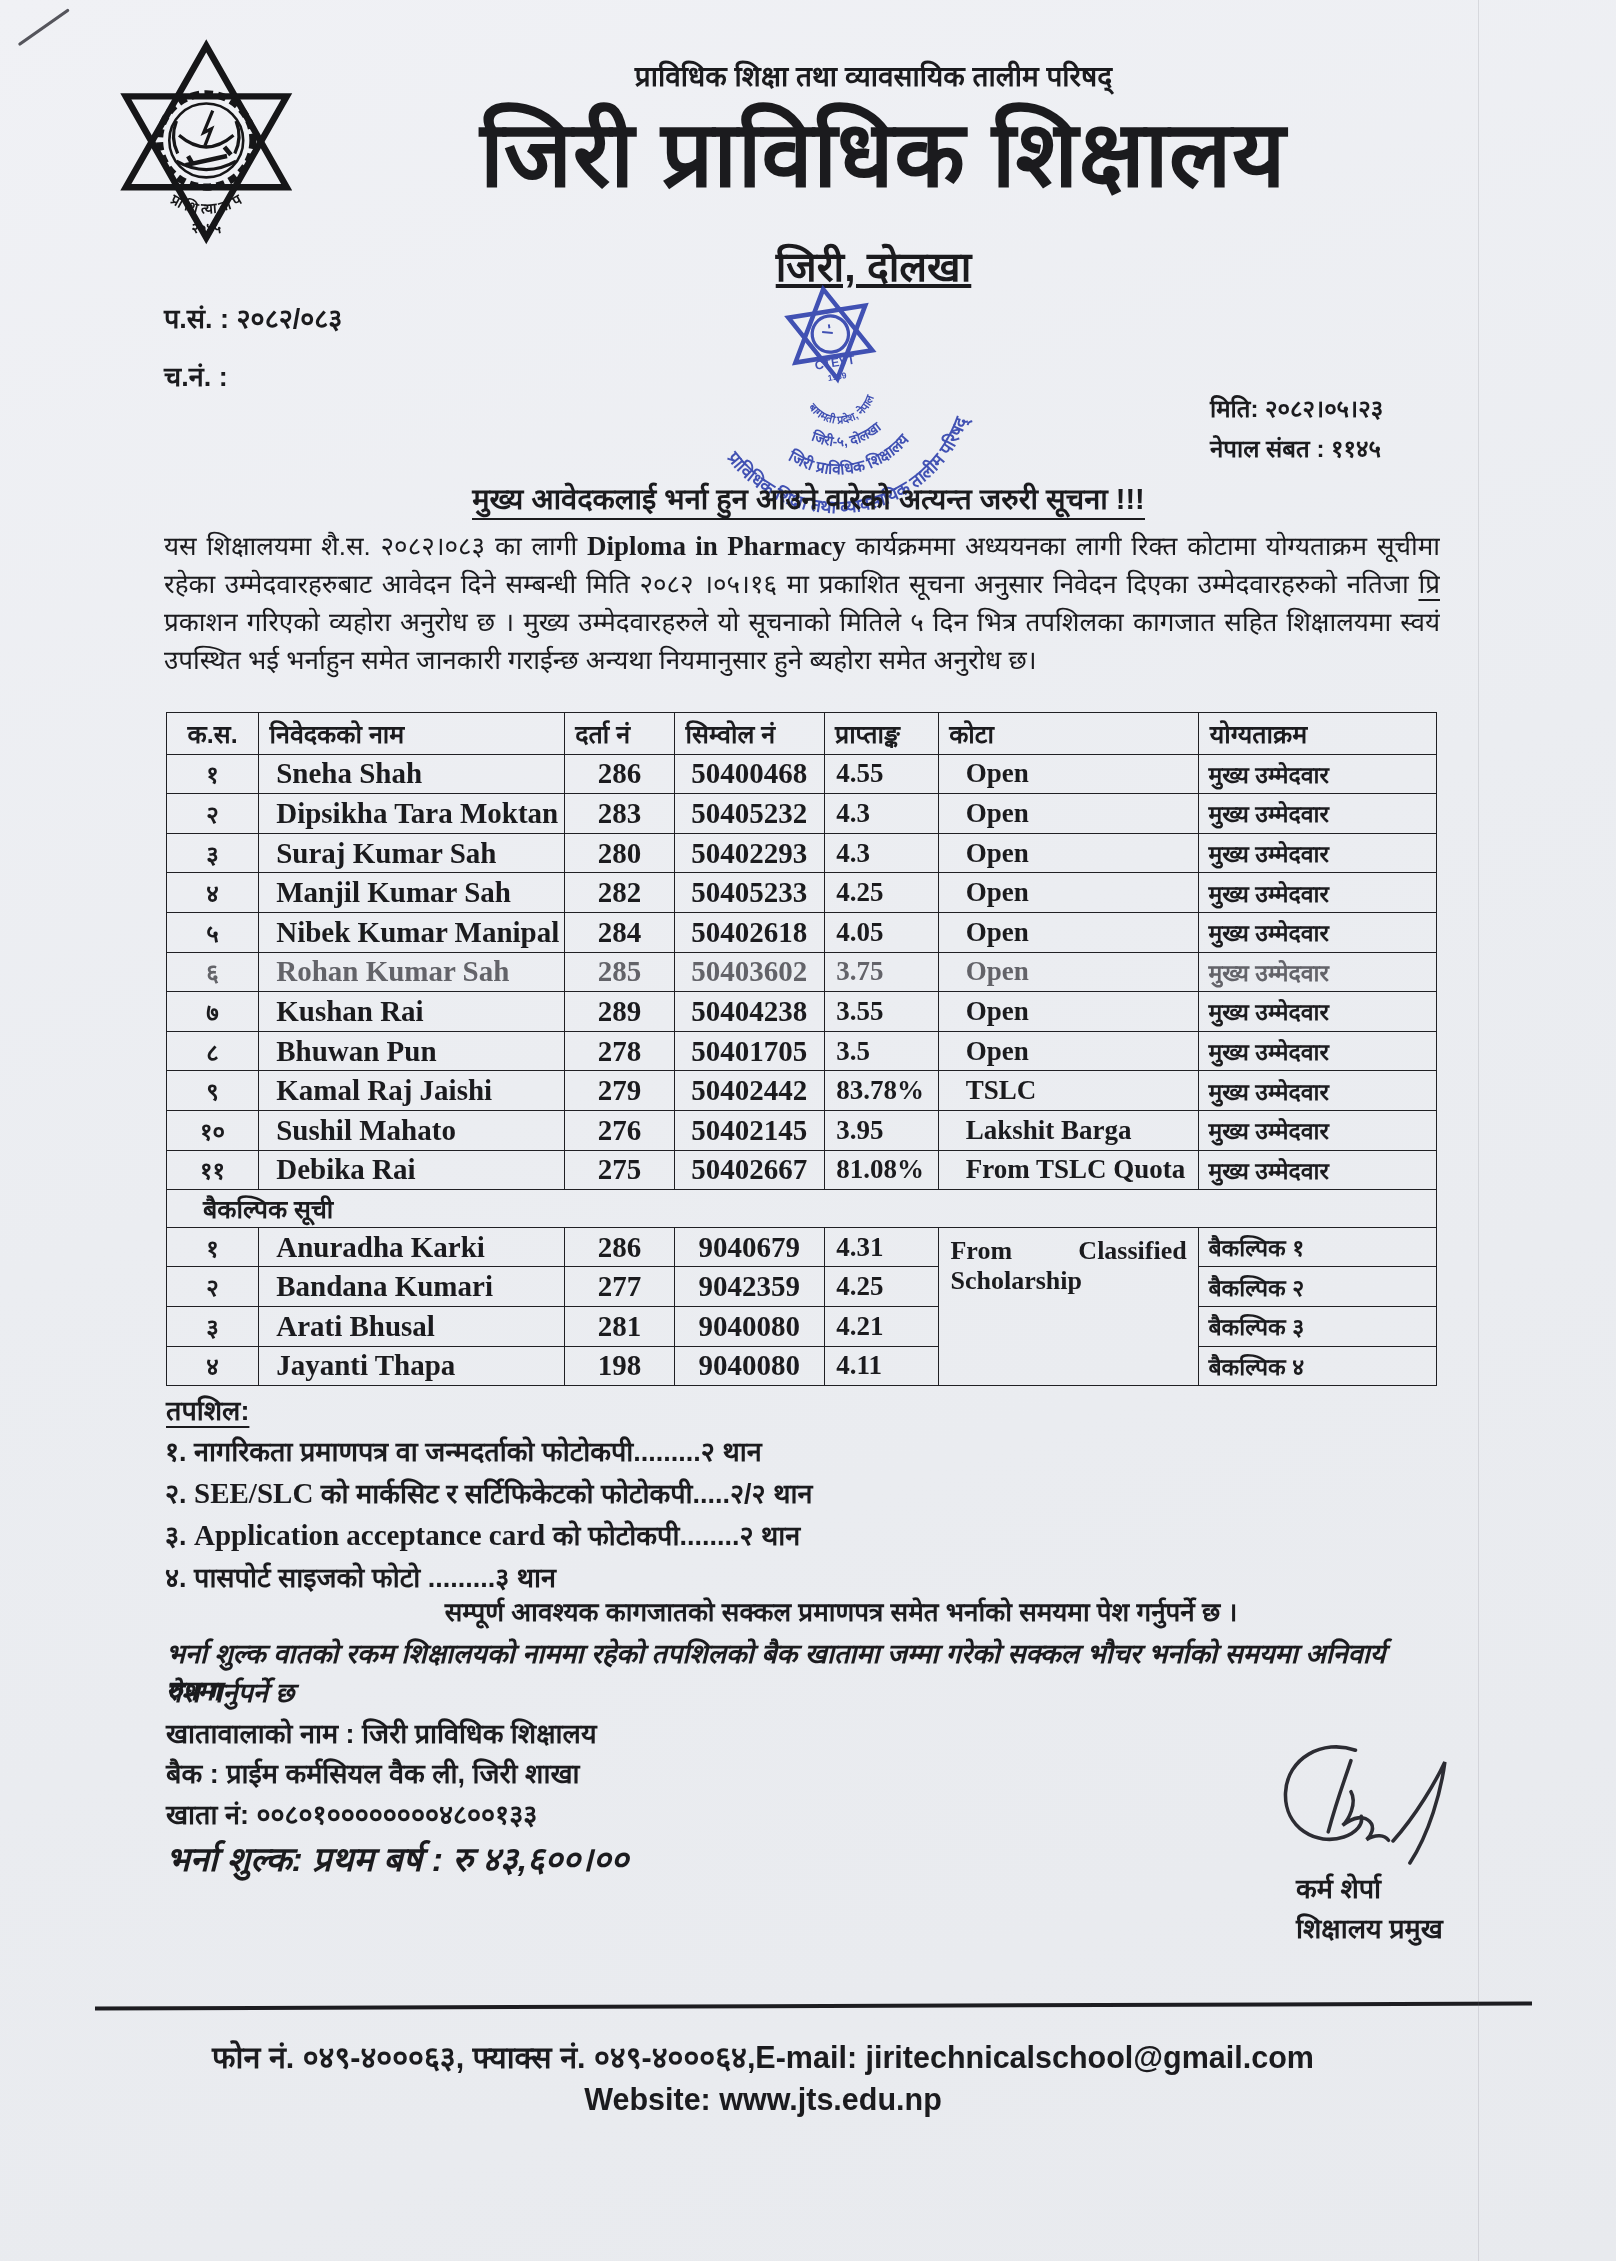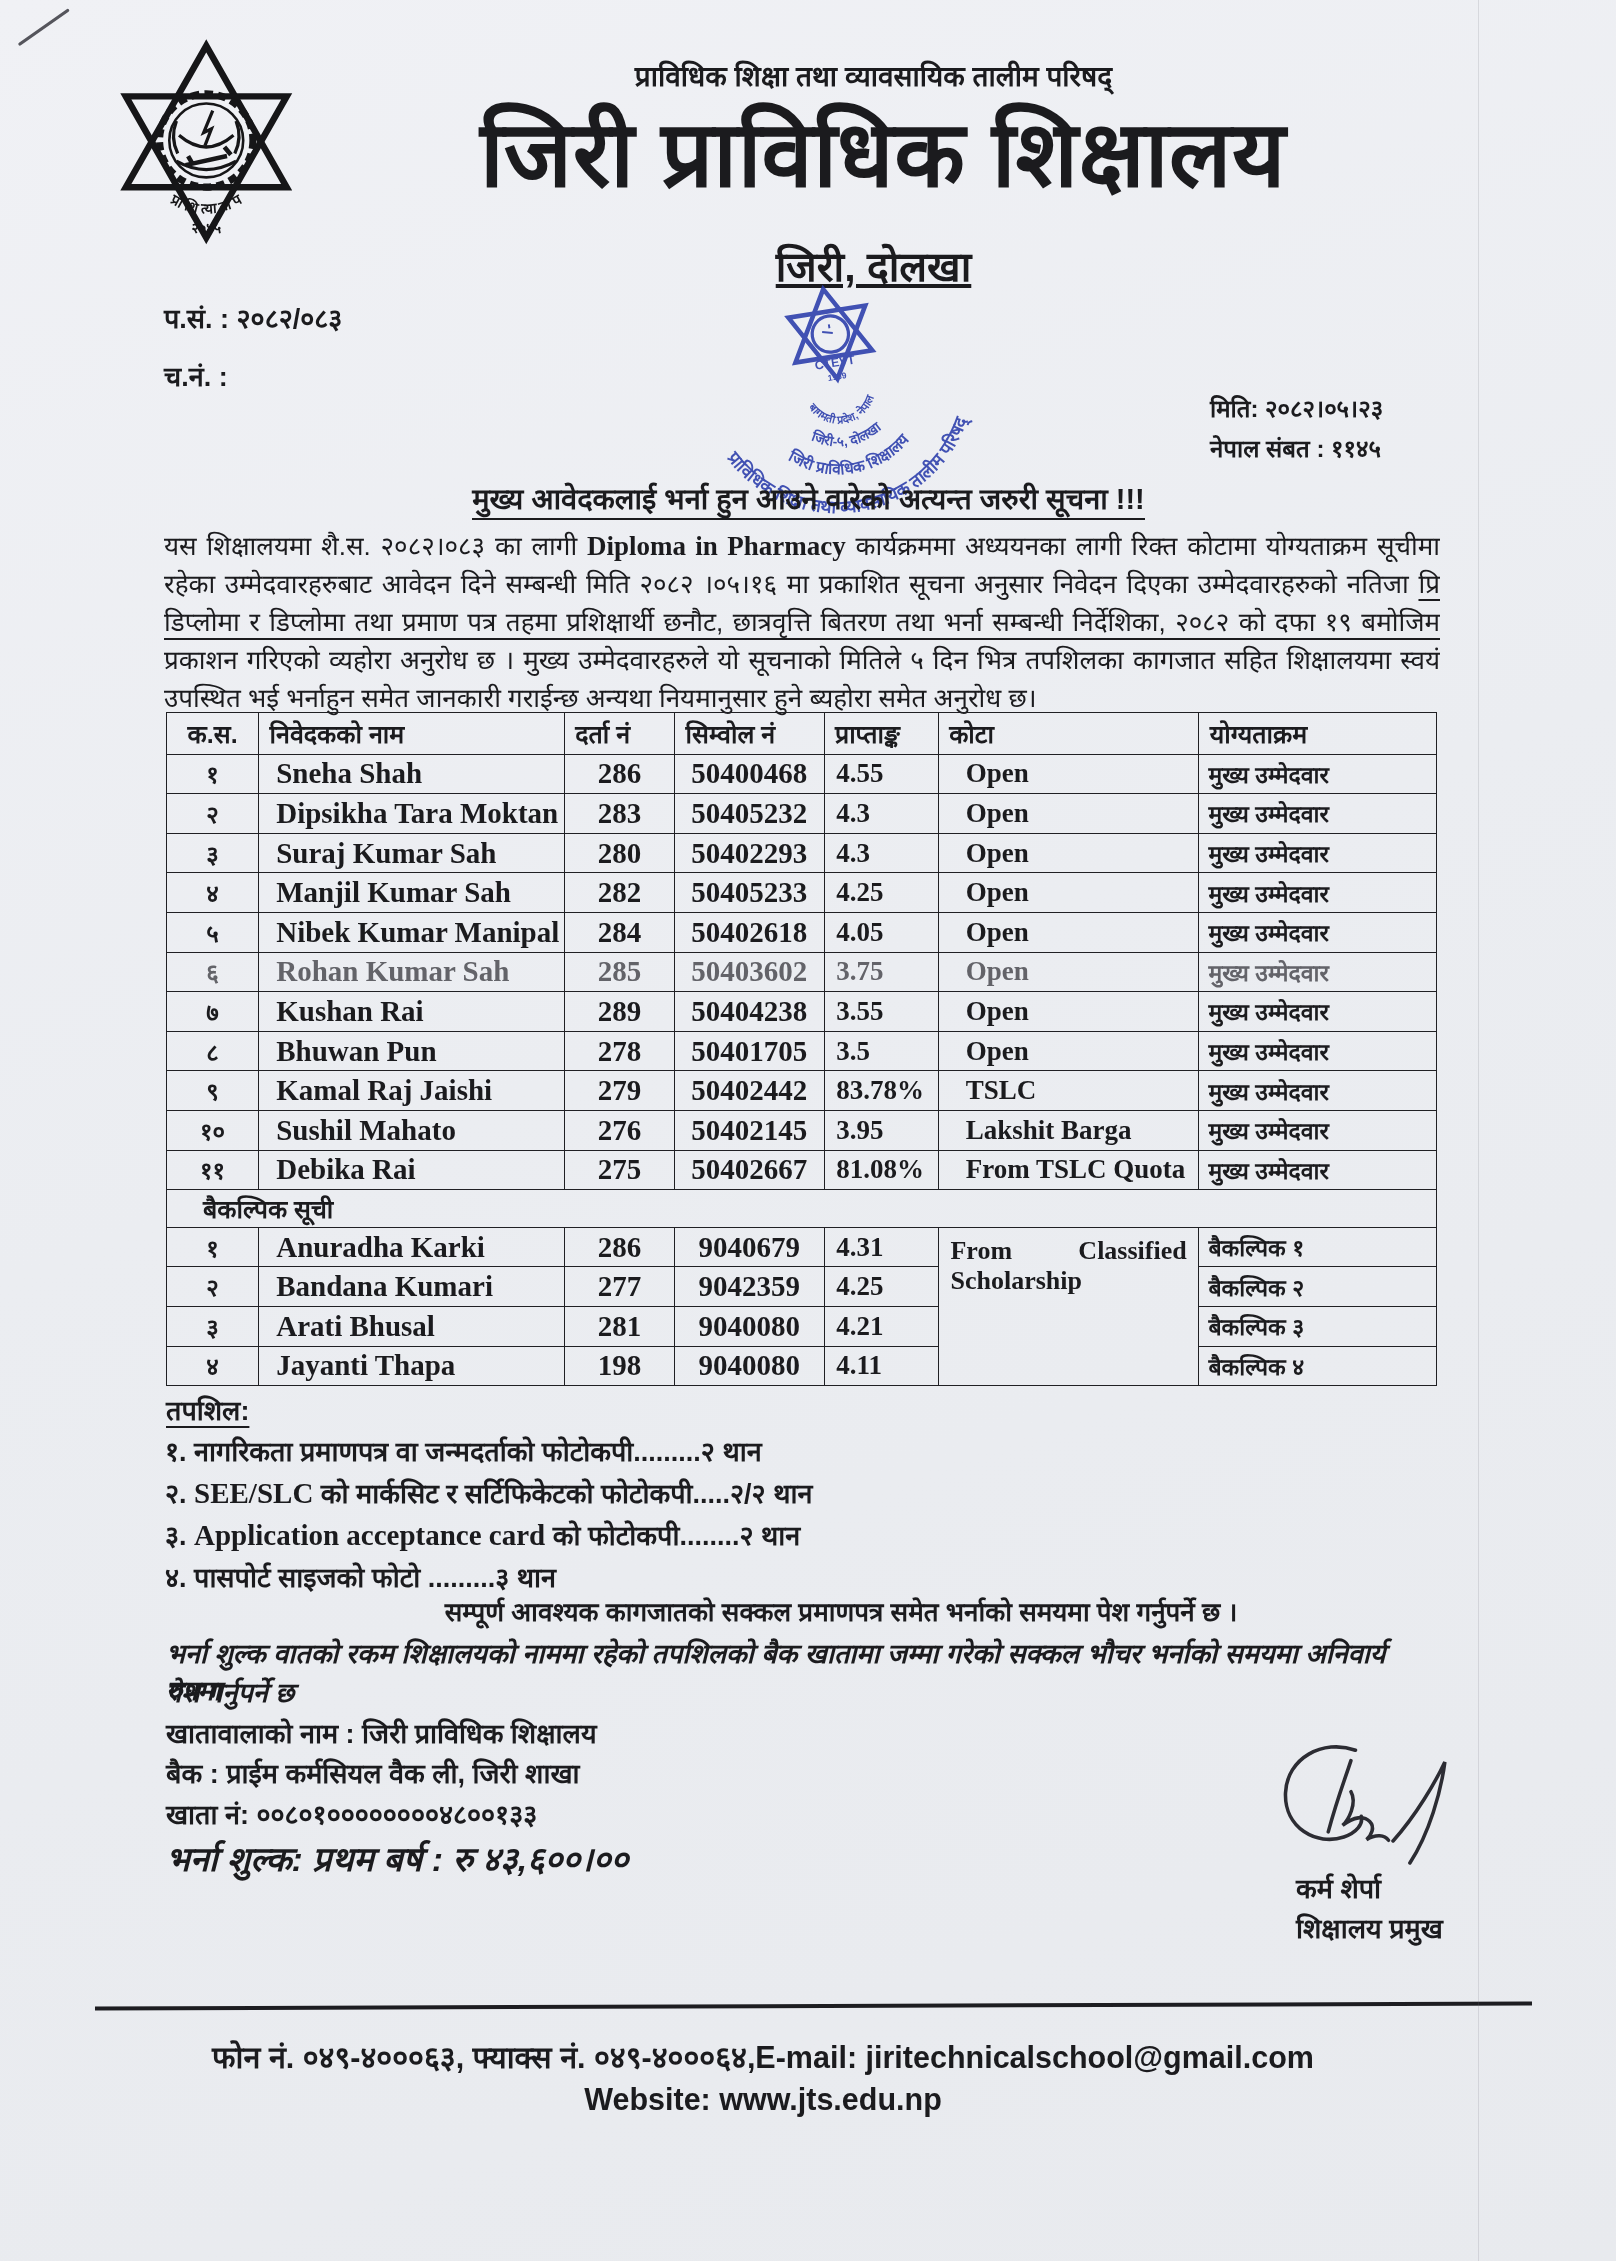--- a/index.html
+++ b/index.html
@@ -142,21 +142,20 @@
     </text>
   </svg>
 
   <div class="abs notice-title">
     <span class="tspan">मुख्य आवेदकलाई भर्ना हुन आउने वारेको अत्यन्त जरुरी सूचना !!!</span>
   </div>
 
   <div class="abs body-para">
     <div class="pline"><span>यस शिक्षालयमा शै.स. २०८२।०८३ का लागी </span><span class="en">Diploma in Pharmacy</span><span> कार्यक्रममा अध्ययनका लागी रिक्त कोटामा योग्यताक्रम सूचीमा</span></div>
     <div class="pline"><span>रहेका उम्मेदवारहरुबाट आवेदन दिने सम्बन्धी मिति २०८२ ।०५।१६ मा प्रकाशित सूचना अनुसार निवेदन दिएका उम्मेदवारहरुको नतिजा </span><span class="u-inline">प्रि</span></div>
-    <div class="pline ul">डिप्लोमा र डिप्लोमा तथा प्रमाण पत्र तहमा प्रशिक्षार्थी छनौट, छात्रवृत्ति बितरण तथा भर्ना सम्बन्धी निर्देशिका, २०८२ को दफा १९ बमोजिम</div>
     <div class="pline">प्रकाशन गरिएको व्यहोरा अनुरोध छ । मुख्य उम्मेदवारहरुले यो सूचनाको मितिले ५ दिन भित्र तपशिलका कागजात सहित शिक्षालयमा स्वयं</div>
     <div class="pline last">उपस्थित भई भर्नाहुन समेत जानकारी गराईन्छ अन्यथा नियमानुसार हुने ब्यहोरा समेत अनुरोध छ।</div>
   </div>
 
   <table class="roster">
     <colgroup>
       <col style="width:92px">
         <col style="width:305px">
         <col style="width:110px">
         <col style="width:149px">

